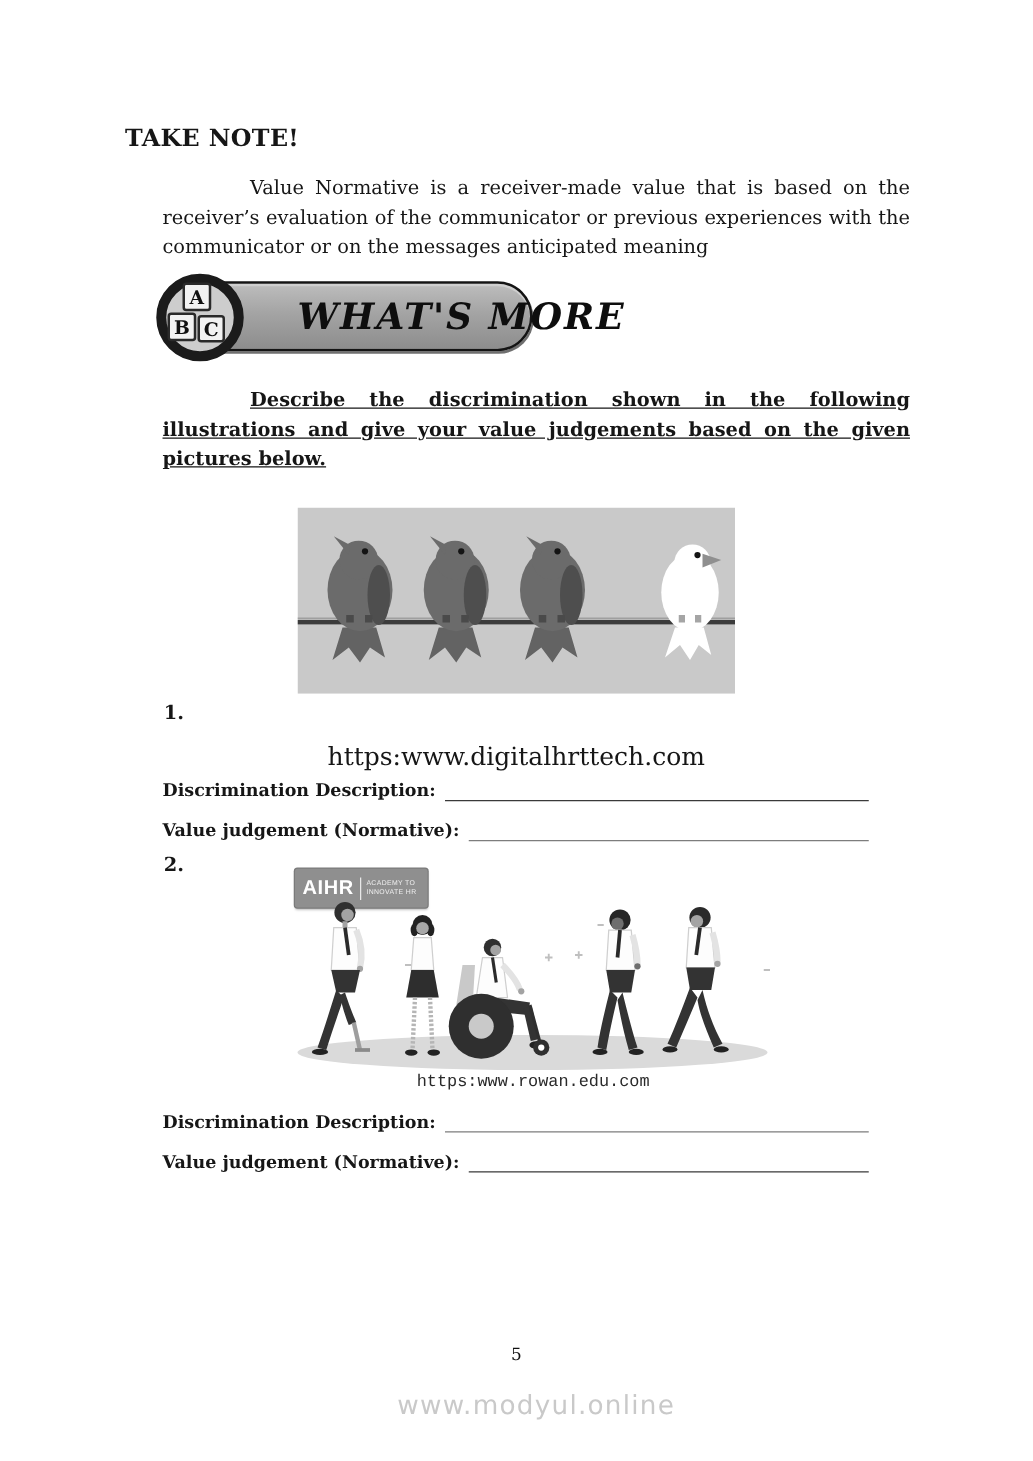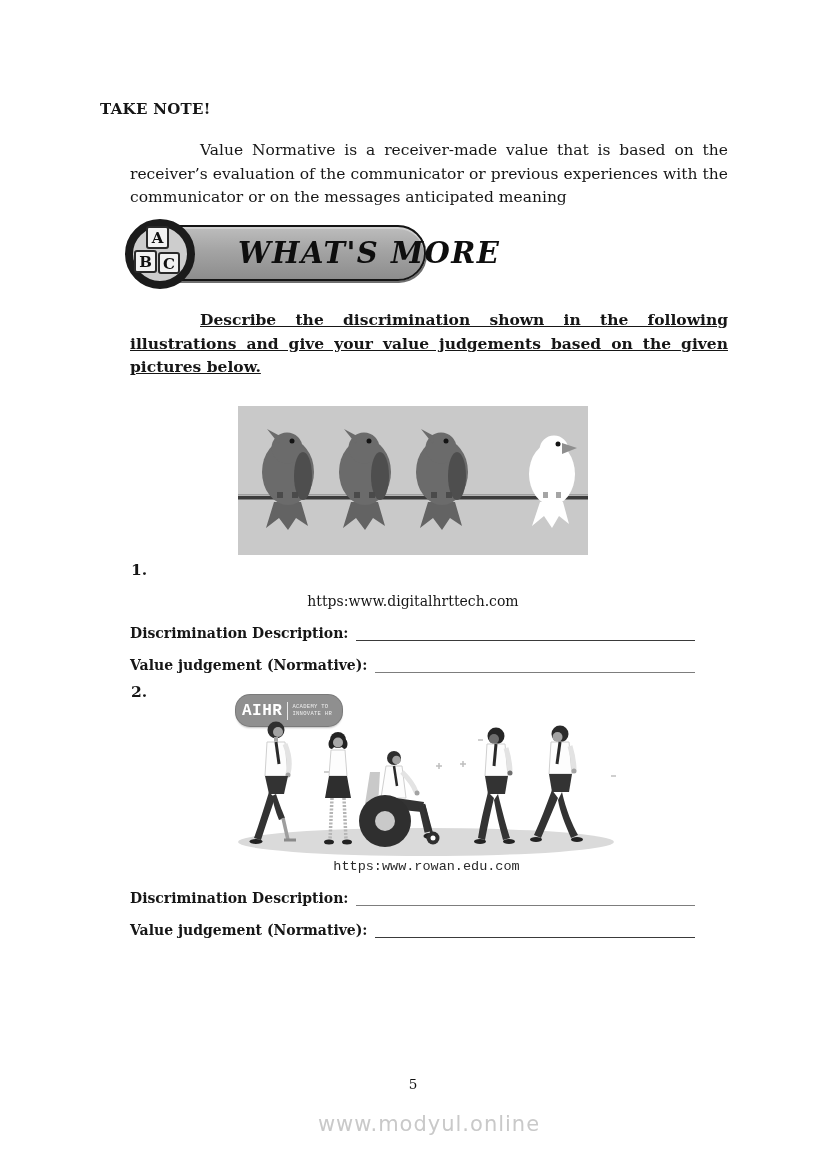--- a/index.html
+++ b/index.html
@@ -1,47 +1,47 @@
 <!DOCTYPE html>
 <html><head>
 <meta charset="utf-8">
 <style>
   html,body{margin:0;padding:0;background:#ffffff;}
   .page{
     position:relative;width:826px;height:1169px;background:#ffffff;
     font-family:"DejaVu Serif",serif;color:#161616;overflow:hidden;
   }
-  .heading{position:absolute;left:100px;top:100px;font-size:15px;font-weight:bold;letter-spacing:.3px;}
+  .heading{position:absolute;left:100px;top:100px;font-size:19px;font-weight:bold;letter-spacing:.3px;}
   .para{position:absolute;left:130px;width:598px;text-align:justify;font-size:15.5px;line-height:23.5px;text-indent:70px;}
   .para.note{top:139px;}
   .para.instruction{top:308px;font-weight:bold;text-decoration:underline;}
   
   .banner{position:absolute;left:122px;top:216px;width:308px;height:74px;}
   .banner-pill{
     position:absolute;left:26px;top:9px;width:278px;height:56px;border-radius:29px;
     background:linear-gradient(180deg,#bdbdbd 0%,#a4a4a4 45%,#8d8d8d 100%);
     border:2.5px solid #141414;box-sizing:border-box;
     display:flex;align-items:center;padding-left:88px;
     box-shadow:inset 0 2px 0 #cfcfcf, 1px 2px 0 #6f6f6f;
   }
   .banner-title{font-size:29px;font-weight:bold;font-style:italic;letter-spacing:1.5px;color:#0e0e0e;white-space:nowrap;text-align:center;}
   .banner-circle{position:absolute;left:0;top:0;width:76px;height:76px;}
   
   .birds-img{position:absolute;left:238px;top:406px;width:350px;height:149px;}
   .people-img{position:absolute;left:228px;top:714px;width:397px;height:146px;}
   .item-num{position:absolute;left:131px;font-size:15.5px;font-weight:bold;}
   .num1{top:560px;} .num2{top:682px;}
-  .caption1{position:absolute;left:238px;top:593px;width:350px;text-align:center;font-size:14px;}
+  .caption1{position:absolute;left:238px;top:593px;width:350px;text-align:center;font-size:20px;}
   .caption2{position:absolute;left:228px;top:859px;width:397px;text-align:center;font-size:13.5px;font-family:Liberation Mono, monospace;color:#2a2a2a;}
   
   .aihr{
     position:absolute;left:236px;top:695px;width:106px;height:31px;background:#8f8f8f;
-    border-radius:14px;box-shadow:0 0 0 1px #7a7a7a, 0 2px 2px rgba(0,0,0,.25);
+    border-radius:2px;box-shadow:0 0 0 1px #7a7a7a, 0 2px 2px rgba(0,0,0,.25);
     display:flex;align-items:center;padding:0 6px;box-sizing:border-box;
-    font-family:Liberation Mono, monospace;
+    font-family:Liberation Sans, sans-serif;
   }
   .aihr-name{color:#ffffff;font-weight:bold;font-size:16px;letter-spacing:.5px;}
   .aihr-div{width:1px;height:18px;background:#e8e8e8;margin:0 4px 0 5px;}
   .aihr-tag{color:#eeeeee;font-size:5.5px;line-height:6.5px;letter-spacing:.3px;}
   
   .field{position:absolute;left:130px;width:565px;display:flex;align-items:flex-end;}
   .f1a{top:624px;} .f1b{top:656px;} .f2a{top:889px;} .f2b{top:921px;}
   .field .label{font-weight:bold;font-size:14px;white-space:nowrap;}
   .field .line{flex:1;height:16px;margin-left:7px;border-bottom:1.6px solid #3a3a3a;}
   .field .line.light{border-bottom-color:#7d7d7d;}

